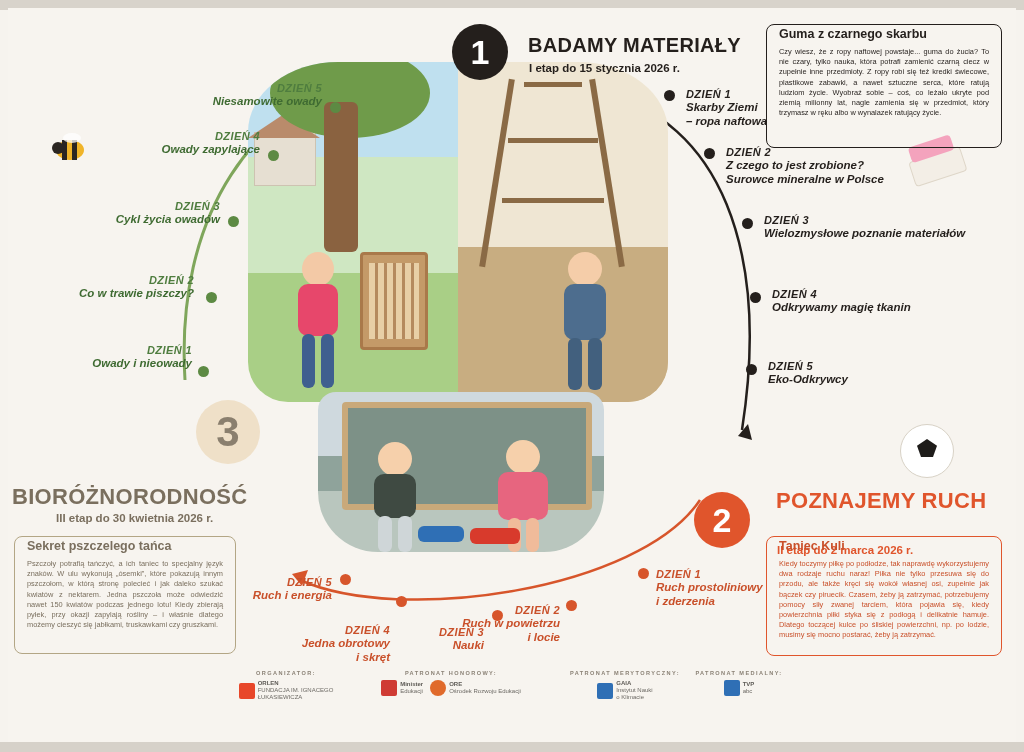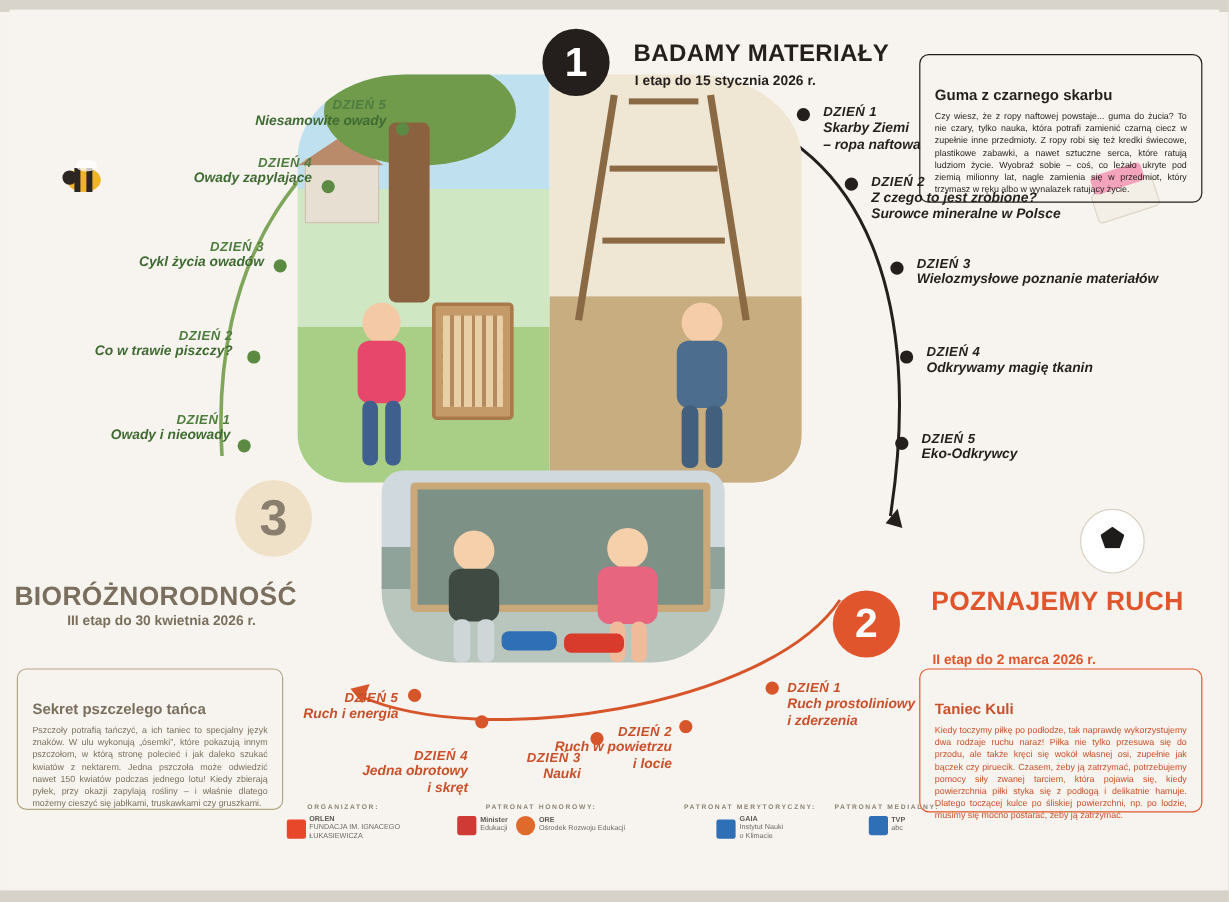--- a/index.html
+++ b/index.html
@@ -182,23 +182,22 @@
     position: absolute; width: 11px; height: 11px; border-radius: 50%;
   }
   .dot.green { background: #5d8a43; }
   .dot.dark  { background: #241f1c; }
   .dot.orng  { background: #d7552b; }
 
   
   .info-box {
     position: absolute;
     border-radius: 8px;
-    padding: 26px 12px;
+    padding: 2px 12px;
     box-sizing: border-box;
-    margin-top: 21px;
   }
   .info-box .ib-title {
     font-size: 12.5px; font-weight: 800; margin-bottom: 6px;
   }
   .info-box .ib-text {
     font-size: 7.4px; line-height: 10.2px; text-align: justify;
   }
   .box-black { left: 766px; top: 24px; width: 236px; height: 124px;
                border: 1.5px solid #241f1c; color: #241f1c; }
   .box-orange { left: 766px; top: 536px; width: 236px; height: 120px;

